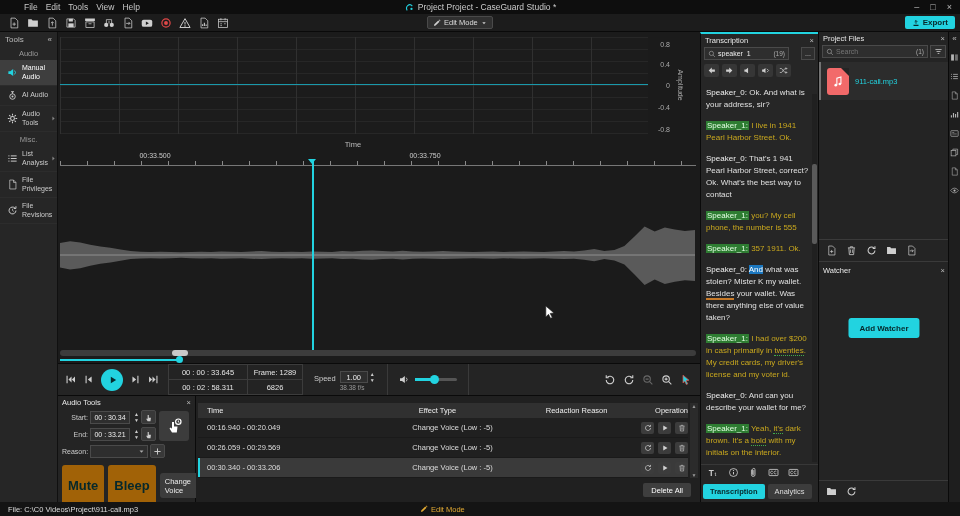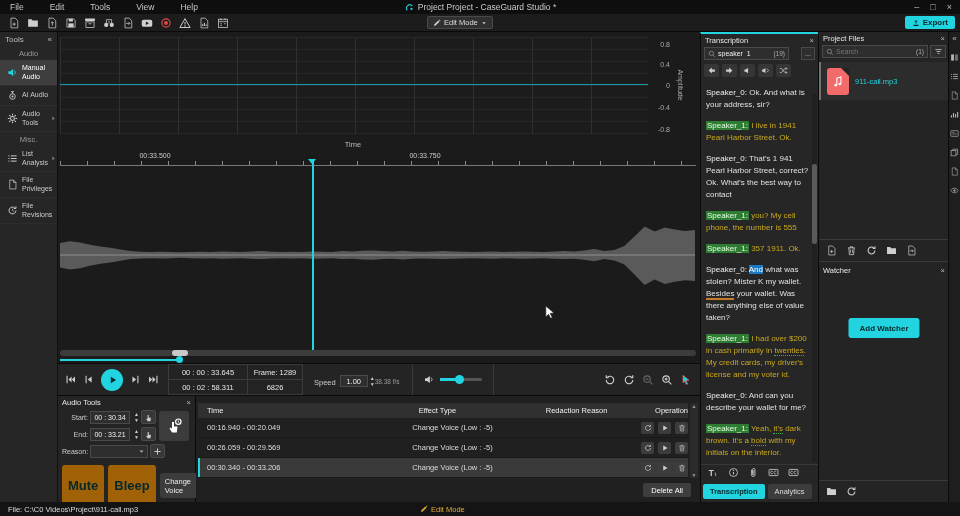--- a/index.html
+++ b/index.html
@@ -4,21 +4,21 @@
 <style>
 *{margin:0;padding:0;box-sizing:border-box}
 html,body{width:960px;height:516px;background:#000;font-family:"Liberation Sans",sans-serif}
 #app{position:relative;width:960px;height:516px;background:#1e1e1e;color:#ddd;font-size:9px;overflow:hidden}
 .icn{display:inline-flex;width:12px;height:12px;color:#cfcfcf;flex:0 0 auto}
 .icn svg{width:100%;height:100%}
 .icn.accent{color:#22d3e0}
 .icn.dim{opacity:.4}
 
 .titlebar{position:absolute;left:0;top:0;width:960px;height:14px;background:#0e0e0e;display:flex;align-items:center;font-size:8.5px;color:#c8c8c8}
-.menus{display:flex;gap:26px;padding-left:10px;z-index:2}
+.menus{display:flex;gap:8px;padding-left:24px;z-index:2}
 .tb-title{position:absolute;left:1px;right:0;display:flex;justify-content:center;align-items:center;gap:4px;color:#ccc}
 .tb-title .icn{width:9px;height:9px}
 .winbtns{margin-left:auto;display:flex;gap:11px;padding-right:8px;color:#bbb;z-index:2;font-size:9px}
 
 .toolbar{position:absolute;left:0;top:14px;width:960px;height:18px;background:#1c1c1c;border-bottom:1px solid #0a0a0a;display:flex;align-items:center}
 .tb-icons{display:flex;gap:7px;padding-left:8px}
 .editmode{position:absolute;left:427px;top:2px;height:13px;background:#303030;border:1px solid #4a4a4a;border-radius:2px;display:flex;align-items:center;gap:3px;padding:0 5px;font-size:7.5px;color:#ddd}
 .editmode .icn{width:8px;height:8px}
 .export-btn{position:absolute;right:5px;top:2px;height:13px;background:#22d3e0;color:#07282b;border-radius:2px;display:flex;align-items:center;gap:3px;padding:0 7px;font-weight:bold;font-size:8px}
 .export-btn .icn{width:8px;height:8px;color:#07282b}
@@ -53,21 +53,21 @@
 
 .transport{position:absolute;left:0;top:331px;width:642px;height:32px;background:#242424;border-top:1px solid #0a0a0a;display:flex;align-items:center}
 .tp-btns{display:flex;align-items:center;gap:7px;padding-left:7px}
 .tp-btns .icn{width:11px;height:11px}
 .play-btn{width:22px;height:22px;border-radius:50%;background:#22d3e0;display:flex;align-items:center;justify-content:center}
 .play-btn .icn{width:10px;height:10px;color:#072a2d;margin-left:2px}
 .tb-grid{display:grid;grid-template-columns:78px 54px;gap:1px;background:#3c3c3c;border:1px solid #3c3c3c;margin-left:9px;font-size:7.5px;color:#e5e5e5}
 .tb-cell{background:#232323;padding:2.5px 3px;text-align:center;white-space:nowrap}
 .speed-sec{display:flex;gap:4px;margin-left:11px;align-items:flex-start;padding-top:3px}
 .sp-lbl{padding-top:3px;color:#ccc;font-size:7.5px}
-.sp-col{display:flex;align-items:center}
+.sp-col{display:flex;flex-direction:column;align-items:flex-start}
 .sp-inputrow{display:flex;align-items:center}
 .speed-input{width:28px;height:12px;background:#2e2e2e;border:1px solid #4a4a4a;color:#eee;font-size:7.5px;text-align:center}
 .stepper{display:flex;flex-direction:column;color:#ccc;font-size:5px;line-height:6px;padding-left:2px}
 .fps{color:#999;font-size:6.5px;margin-top:1px}
 .vol-sec{display:flex;align-items:center;gap:5px;margin-left:12px;border-left:1px solid #3a3a3a;border-right:1px solid #3a3a3a;padding:0 11px;height:100%}
 .vol-sec .icn{width:11px;height:11px}
 .vol-track{width:42px;height:3px;background:#555;border-radius:2px;position:relative}
 .vol-fill{position:absolute;left:0;top:0;width:45%;height:3px;background:#22d3e0}
 .vol-knob{position:absolute;left:15px;top:-3px;width:9px;height:9px;background:#22d3e0;border-radius:50%}
 .tp-right{margin-left:auto;display:flex;gap:7px;padding-right:8px;align-items:center}

